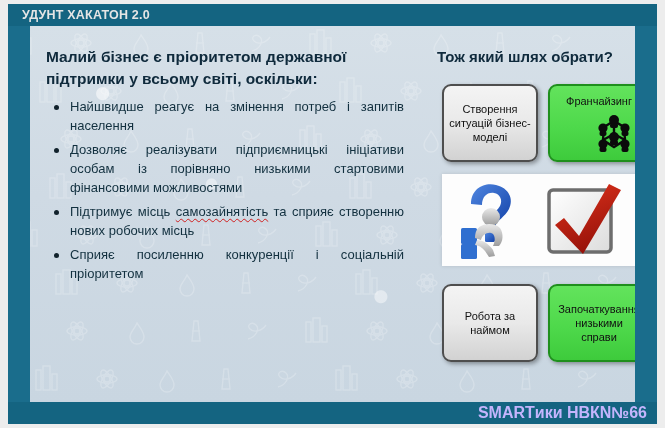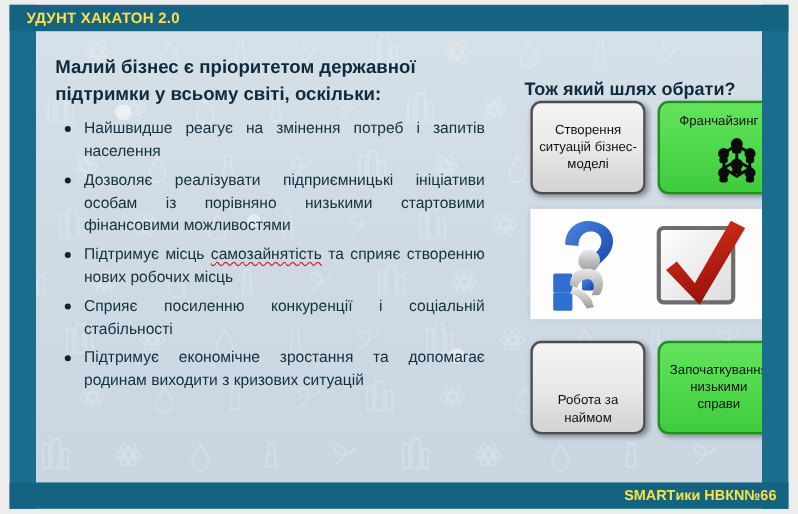--- a/index.html
+++ b/index.html
@@ -25,21 +25,21 @@
   .title-bar {
     position: absolute;
     left: 8px; top: 4px;
     width: 649px; height: 22px;
     background: #146481;
     display: flex;
     align-items: center;
     padding-left: 14px;
   }
   .title-bar .title-text {
-    color: #fde047;
+    color: #e5e5e5;
     font-size: 12.5px;
     font-weight: 700;
     letter-spacing: .2px;
     white-space: nowrap;
   }
 
   
   .bar-left {
     position: absolute;
     left: 8px; top: 4px;
@@ -56,22 +56,22 @@
     position: absolute;
     left: 8px; top: 402px;
     width: 649px; height: 22px;
     background: #146481;
     display: flex;
     align-items: center;
     justify-content: flex-end;
     padding-right: 10px;
   }
   .bar-bottom .footer-text {
-    color: #fde047;
-    font-size: 12px;
+    color: #c4b5fd;
+    font-size: 16px;
     font-weight: 700;
     white-space: nowrap;
     text-align: center;
   }
 
   
   .canvas {
     position: absolute;
     left: 30px; top: 26px;
     width: 605px; height: 376px;
@@ -140,21 +140,21 @@
   .right-col {
     position: absolute;
     left: 385px; top: 0;
     width: 220px; height: 376px;
   }
   .right-title {
     color: #0f2a3c;
     font-size: 15px;
     font-weight: 700;
     text-align: center;
-    margin-top: 40px;
+    margin-top: 22px;
   }
 
   
   .center-band {
     position: absolute;
     left: 27px; top: 148px;
     width: 196px; height: 92px;
     background: #fdfdfd;
     box-shadow: 0 0 4px rgba(0,0,0,.12);
   }
@@ -185,21 +185,21 @@
   }
   .opt.green {
     background: linear-gradient(180deg,#63e35c 0%, #4ed94b 55%, #3ecb3c 100%);
     border: 2px solid #1f8f1d;
     padding-left: 11px;
   }
   .opt .label { position: relative; z-index: 2; }
 
   #opt-biz-model { left: 0;    top: 0;   }
   #opt-franchise { left: 106px; top: 0;  }
-  #opt-employment{ left: 0;    top: 200px; align-items: flex-end; }
+  #opt-employment{ left: 0;    top: 200px; }
   #opt-own-biz   { left: 106px; top: 200px; }
 
   #opt-franchise .label { align-self: flex-start; margin-top: 4px; }
   #opt-franchise { align-items: flex-start; }
 
   .franchise-icon {
     position: absolute;
     right: 4px; bottom: 2px;
     width: 48px; height: 44px;
   }
@@ -277,24 +277,21 @@
         <li>
           <span>Найшвидше реагує на змінення потреб і запитів населення</span>
         </li>
         <li>
           <span>Дозволяє реалізувати підприємницькі ініціативи особам із порівняно низькими стартовими фінансовими можливостями</span>
         </li>
         <li>
           <span>Підтримує місць </span><span class="misspelled">самозайнятість</span><span> та сприяє створенню нових робочих місць</span>
         </li>
         <li>
-          <span>Сприяє посиленню конкуренції і соціальній стабільності</span>
-        </li>
-        <li>
-          <span>Підтримує економічне зростання та допомагає родинам  виходити з кризових ситуацій</span>
+          <span>Сприяє посиленню конкуренції і соціальній пріоритетом</span>
         </li>
       </ul>
     </div>
 
     <div class="right-col">
       <div class="right-title">Тож який шлях обрати?</div>
 
       <div class="center-band"></div>
 
       <div class="options">

